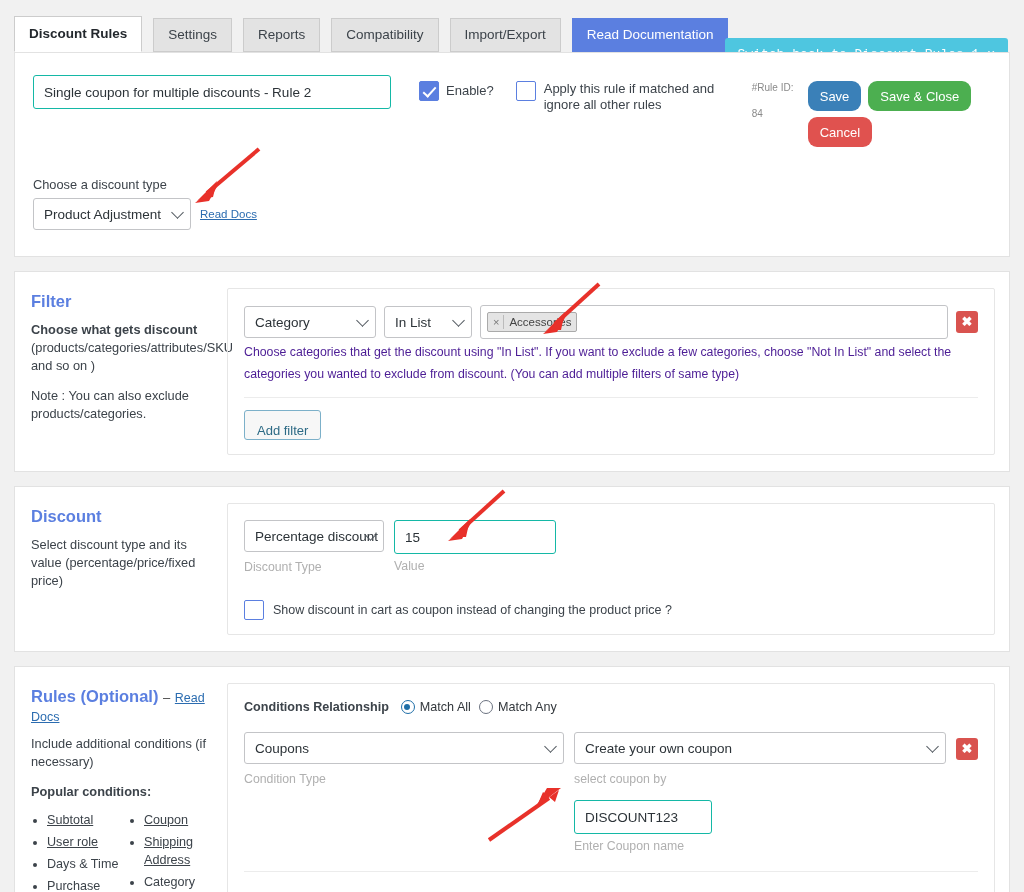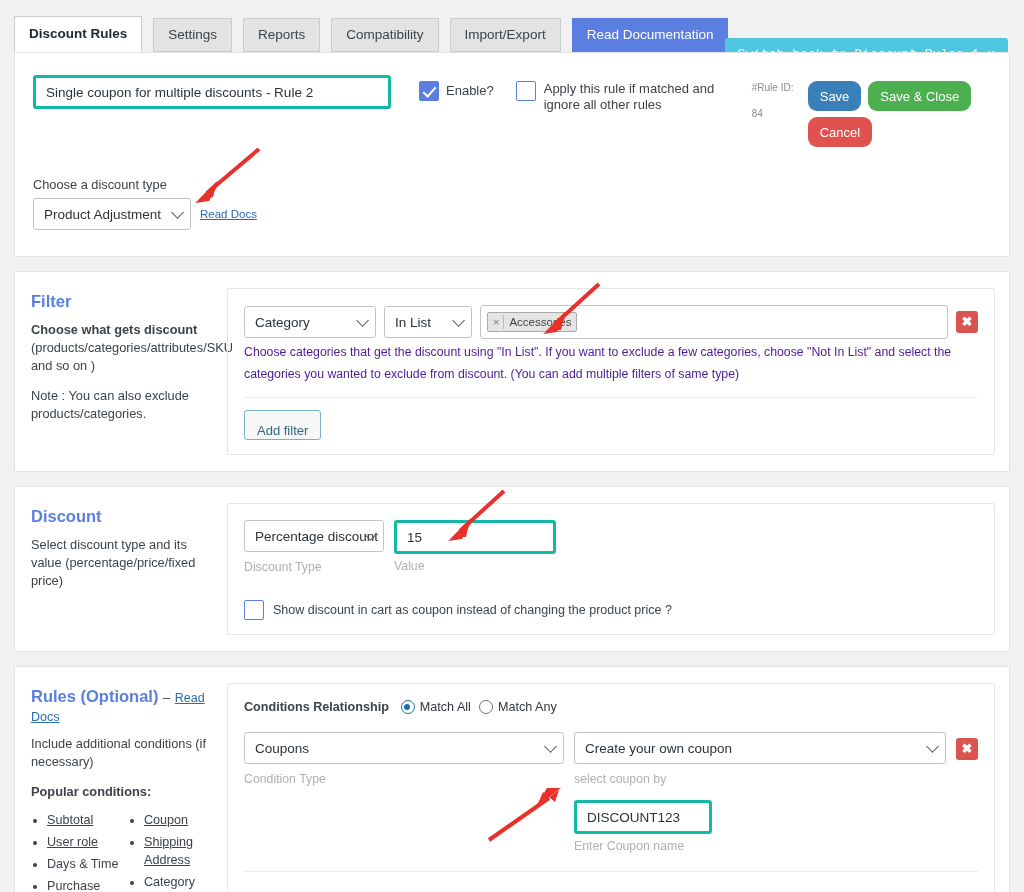--- a/index.html
+++ b/index.html
@@ -80,21 +80,21 @@
     border: 1px solid #e2e2e2;
     margin: 0 14px 14px 14px;
     position: relative;
   }
   .panel.head { padding: 22px 18px 26px 18px; }
 
   .rowflex { display: flex; align-items: flex-start; }
 
   
   .txt {
-    border: 3px solid #14b8a6;
+    border: 1px solid #14b8a6;
     border-radius: 3px;
     height: 34px;
     padding: 0 10px;
     font-family: inherit;
     font-size: 13.5px;
     color: #2c3338;
     background: #fff;
     outline: none;
   }
   .txt::placeholder { color: #9aa0a6; }

